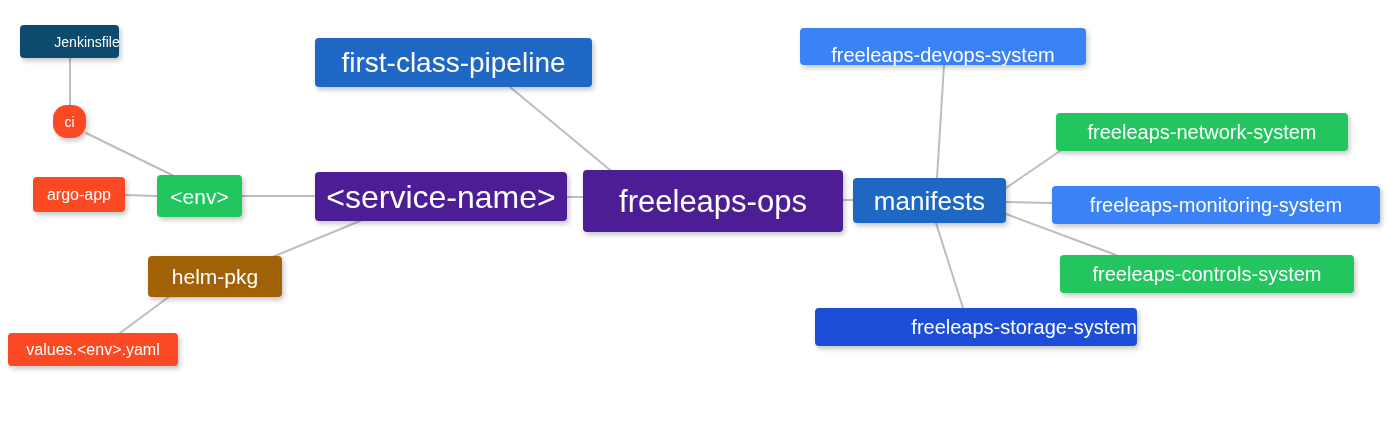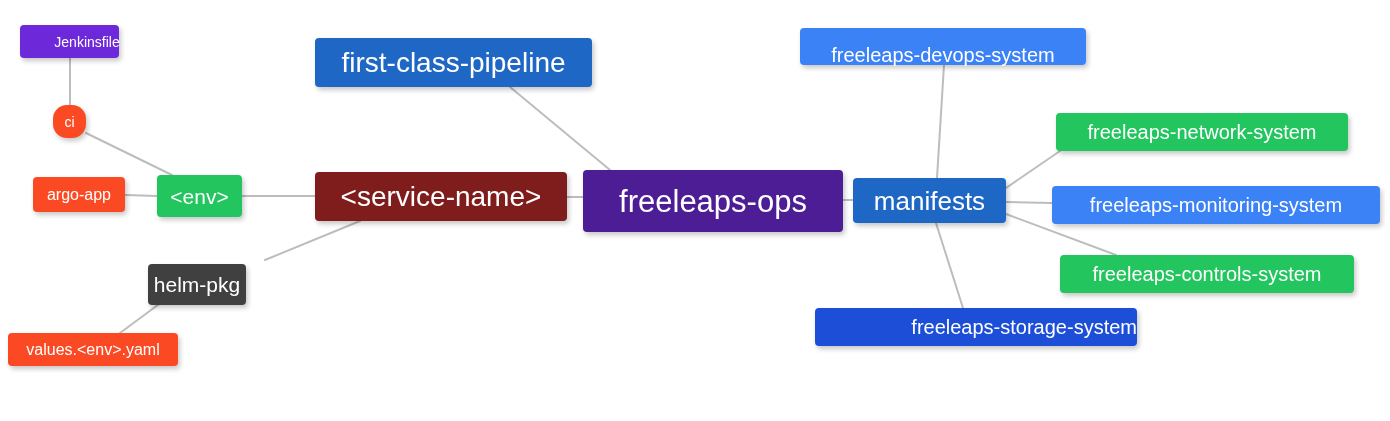--- a/index.html
+++ b/index.html
@@ -60,42 +60,42 @@
       <line x1="510" y1="87" x2="610" y2="170" stroke="#bdbdbd" stroke-width="2" stroke-linecap="round"></line>
       <line x1="567" y1="197" x2="583" y2="197" stroke="#bdbdbd" stroke-width="2" stroke-linecap="round"></line>
       <line x1="843" y1="200" x2="853" y2="200" stroke="#bdbdbd" stroke-width="2" stroke-linecap="round"></line>
       <line x1="937" y1="178" x2="944" y2="65" stroke="#bdbdbd" stroke-width="2" stroke-linecap="round"></line>
       <line x1="1006" y1="188" x2="1060" y2="151" stroke="#bdbdbd" stroke-width="2" stroke-linecap="round"></line>
       <line x1="1006" y1="202" x2="1052" y2="203" stroke="#bdbdbd" stroke-width="2" stroke-linecap="round"></line>
       <line x1="1006" y1="214" x2="1116" y2="255" stroke="#bdbdbd" stroke-width="2" stroke-linecap="round"></line>
       <line x1="936" y1="223" x2="963" y2="308" stroke="#bdbdbd" stroke-width="2" stroke-linecap="round"></line>
     </svg>
   <div id="node-layer">
-      <div class="node" style="left: 20px; top: 25px; width: 99px; height: 33px; background: #6d28d9; font-size: 14px; padding-left: 35px;">
+      <div class="node" style="left: 20px; top: 25px; width: 99px; height: 33px; background: #0c4a6e; font-size: 14px; padding-left: 35px;">
         <span class="node-label">Jenkinsfile</span>
       </div>
       <div class="node" style="left: 53px; top: 105px; width: 33px; height: 33px; background: rgb(251, 74, 35); font-size: 14px; border-radius: 14px;">
         <span class="node-label">ci</span>
       </div>
       <div class="node" style="left: 33px; top: 177px; width: 92px; height: 35px; background: rgb(251, 74, 35); font-size: 16px;">
         <span class="node-label">argo-app</span>
       </div>
       <div class="node" style="left: 157px; top: 175px; width: 85px; height: 42px; background: rgb(34, 197, 94); font-size: 21px;">
         <span class="node-label">&lt;env&gt;</span>
       </div>
-      <div class="node" style="left: 148px; top: 264px; width: 98px; height: 41px; background: #404040; font-size: 21px;">
+      <div class="node" style="left: 148px; top: 256px; width: 134px; height: 41px; background: #a16207; font-size: 21px;">
         <span class="node-label">helm-pkg</span>
       </div>
       <div class="node" style="left: 8px; top: 333px; width: 170px; height: 33px; background: rgb(251, 74, 35); font-size: 16px;">
         <span class="node-label">values.&lt;env&gt;.yaml</span>
       </div>
       <div class="node" style="left: 315px; top: 38px; width: 277px; height: 49px; background: rgb(31, 103, 196); font-size: 28px;">
         <span class="node-label">first-class-pipeline</span>
       </div>
-      <div class="node" style="left: 315px; top: 172px; width: 252px; height: 49px; background: #7f1d1d; font-size: 28px;">
+      <div class="node" style="left: 315px; top: 172px; width: 252px; height: 49px; background: #4c1d95; font-size: 32px;">
         <span class="node-label">&lt;service-name&gt;</span>
       </div>
       <div class="node" style="left: 583px; top: 170px; width: 260px; height: 62px; background: #4c1d95; font-size: 31px;">
         <span class="node-label">freeleaps-ops</span>
       </div>
       <div class="node" style="left: 853px; top: 178px; width: 153px; height: 45px; background: rgb(31, 103, 196); font-size: 26px;">
         <span class="node-label">manifests</span>
       </div>
       <div class="node" style="left: 800px; top: 28px; width: 286px; height: 37px; background: #3b82f6; font-size: 20px; align-items: flex-end;">
         <span class="node-label">freeleaps-devops-system</span>

